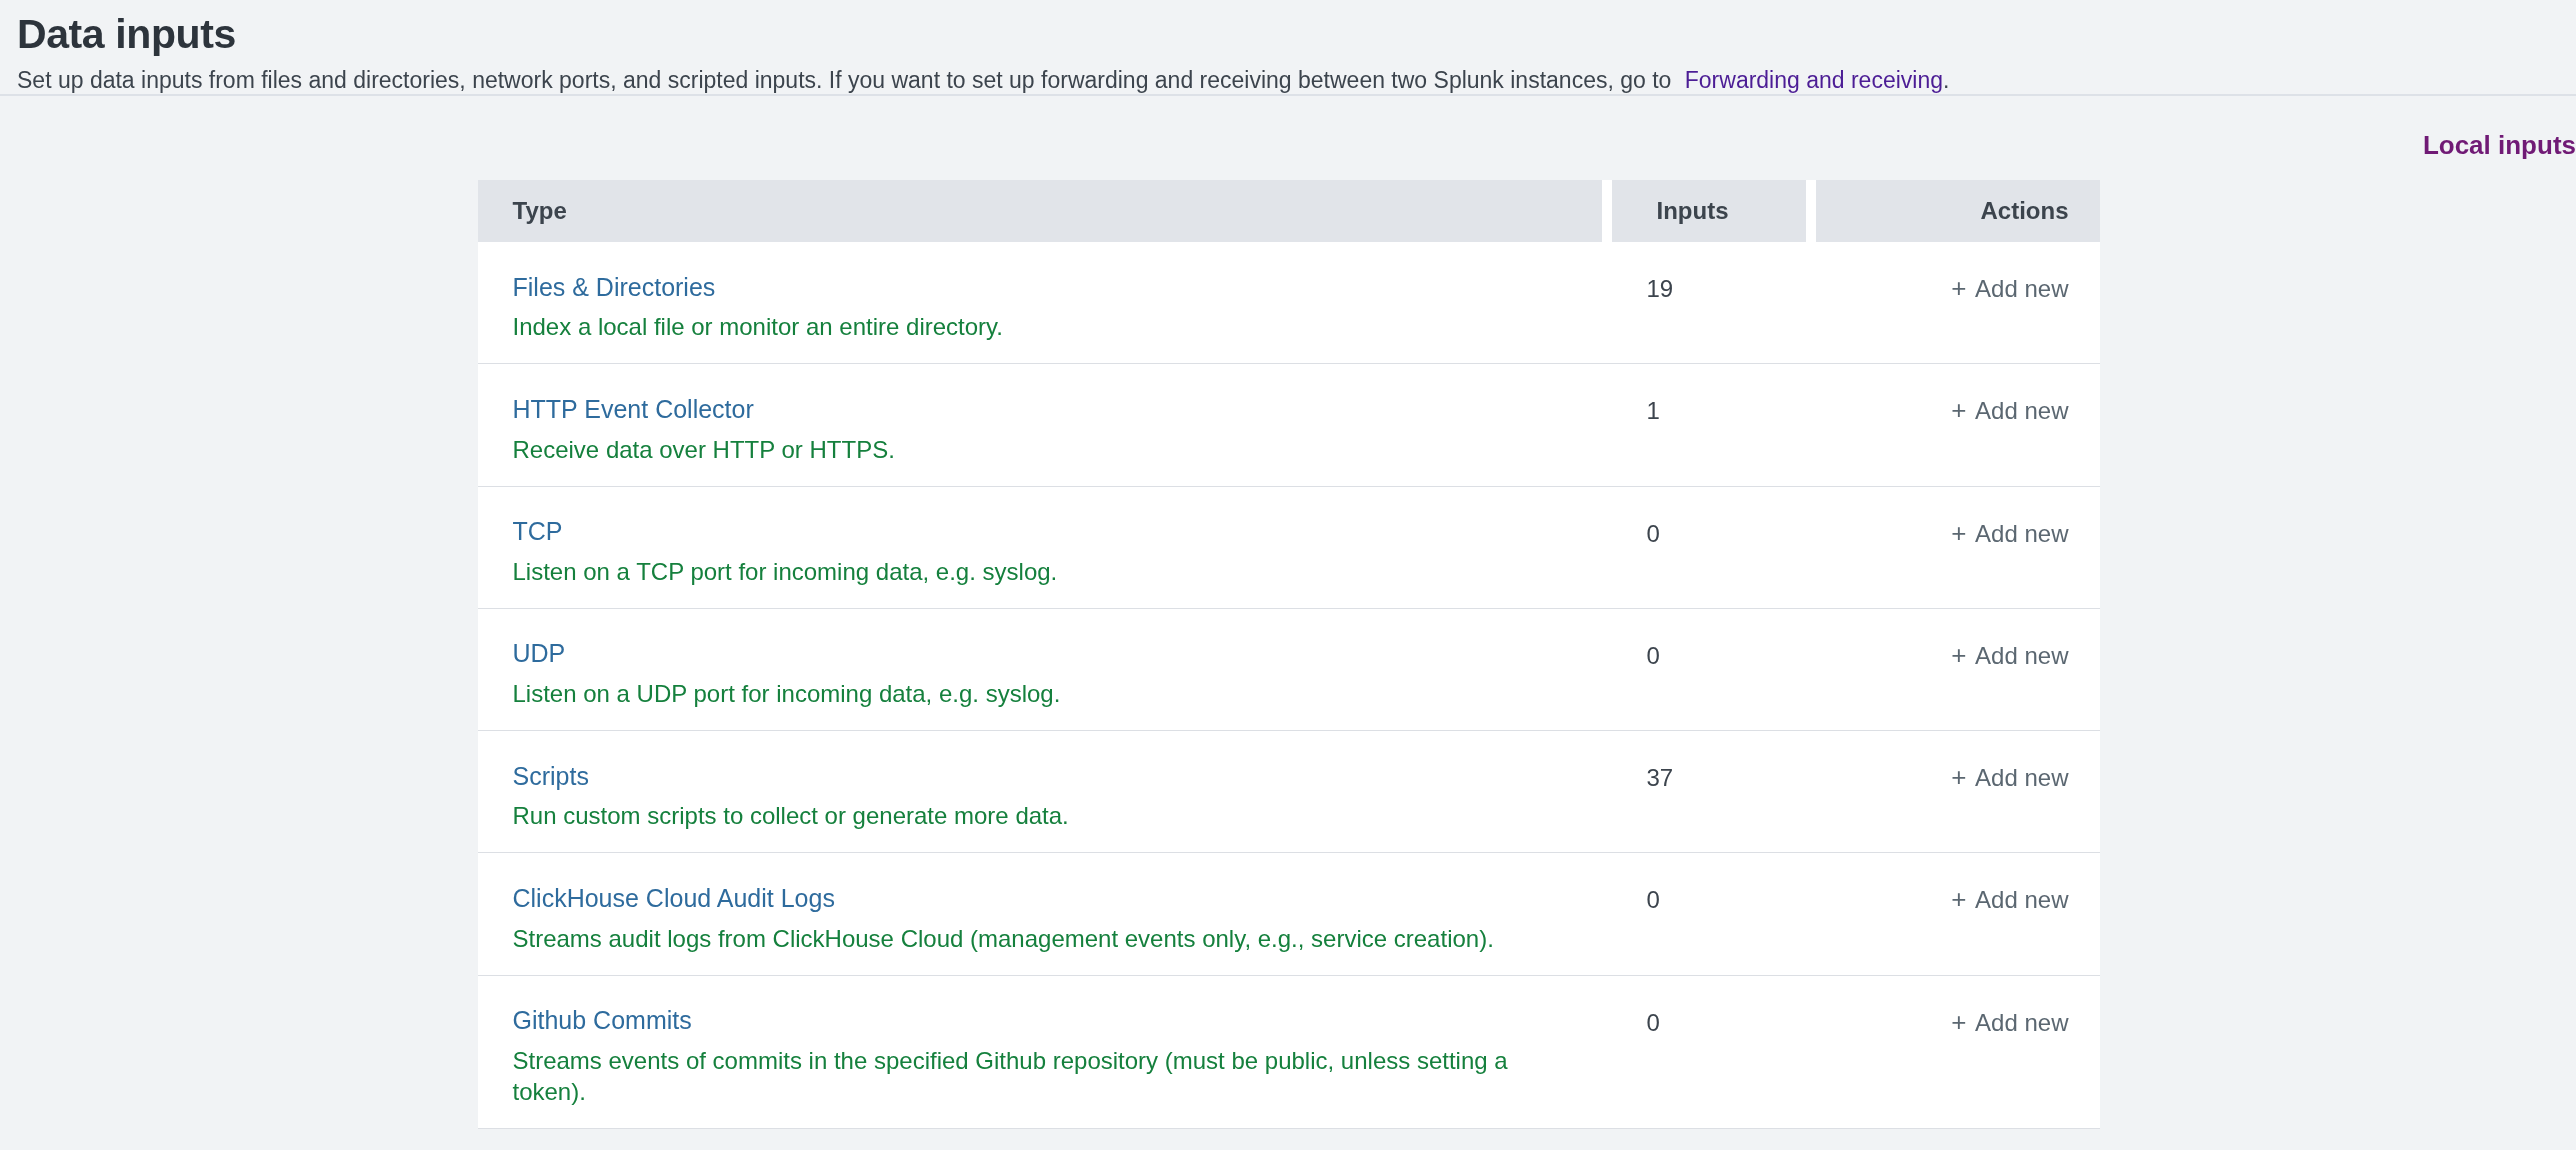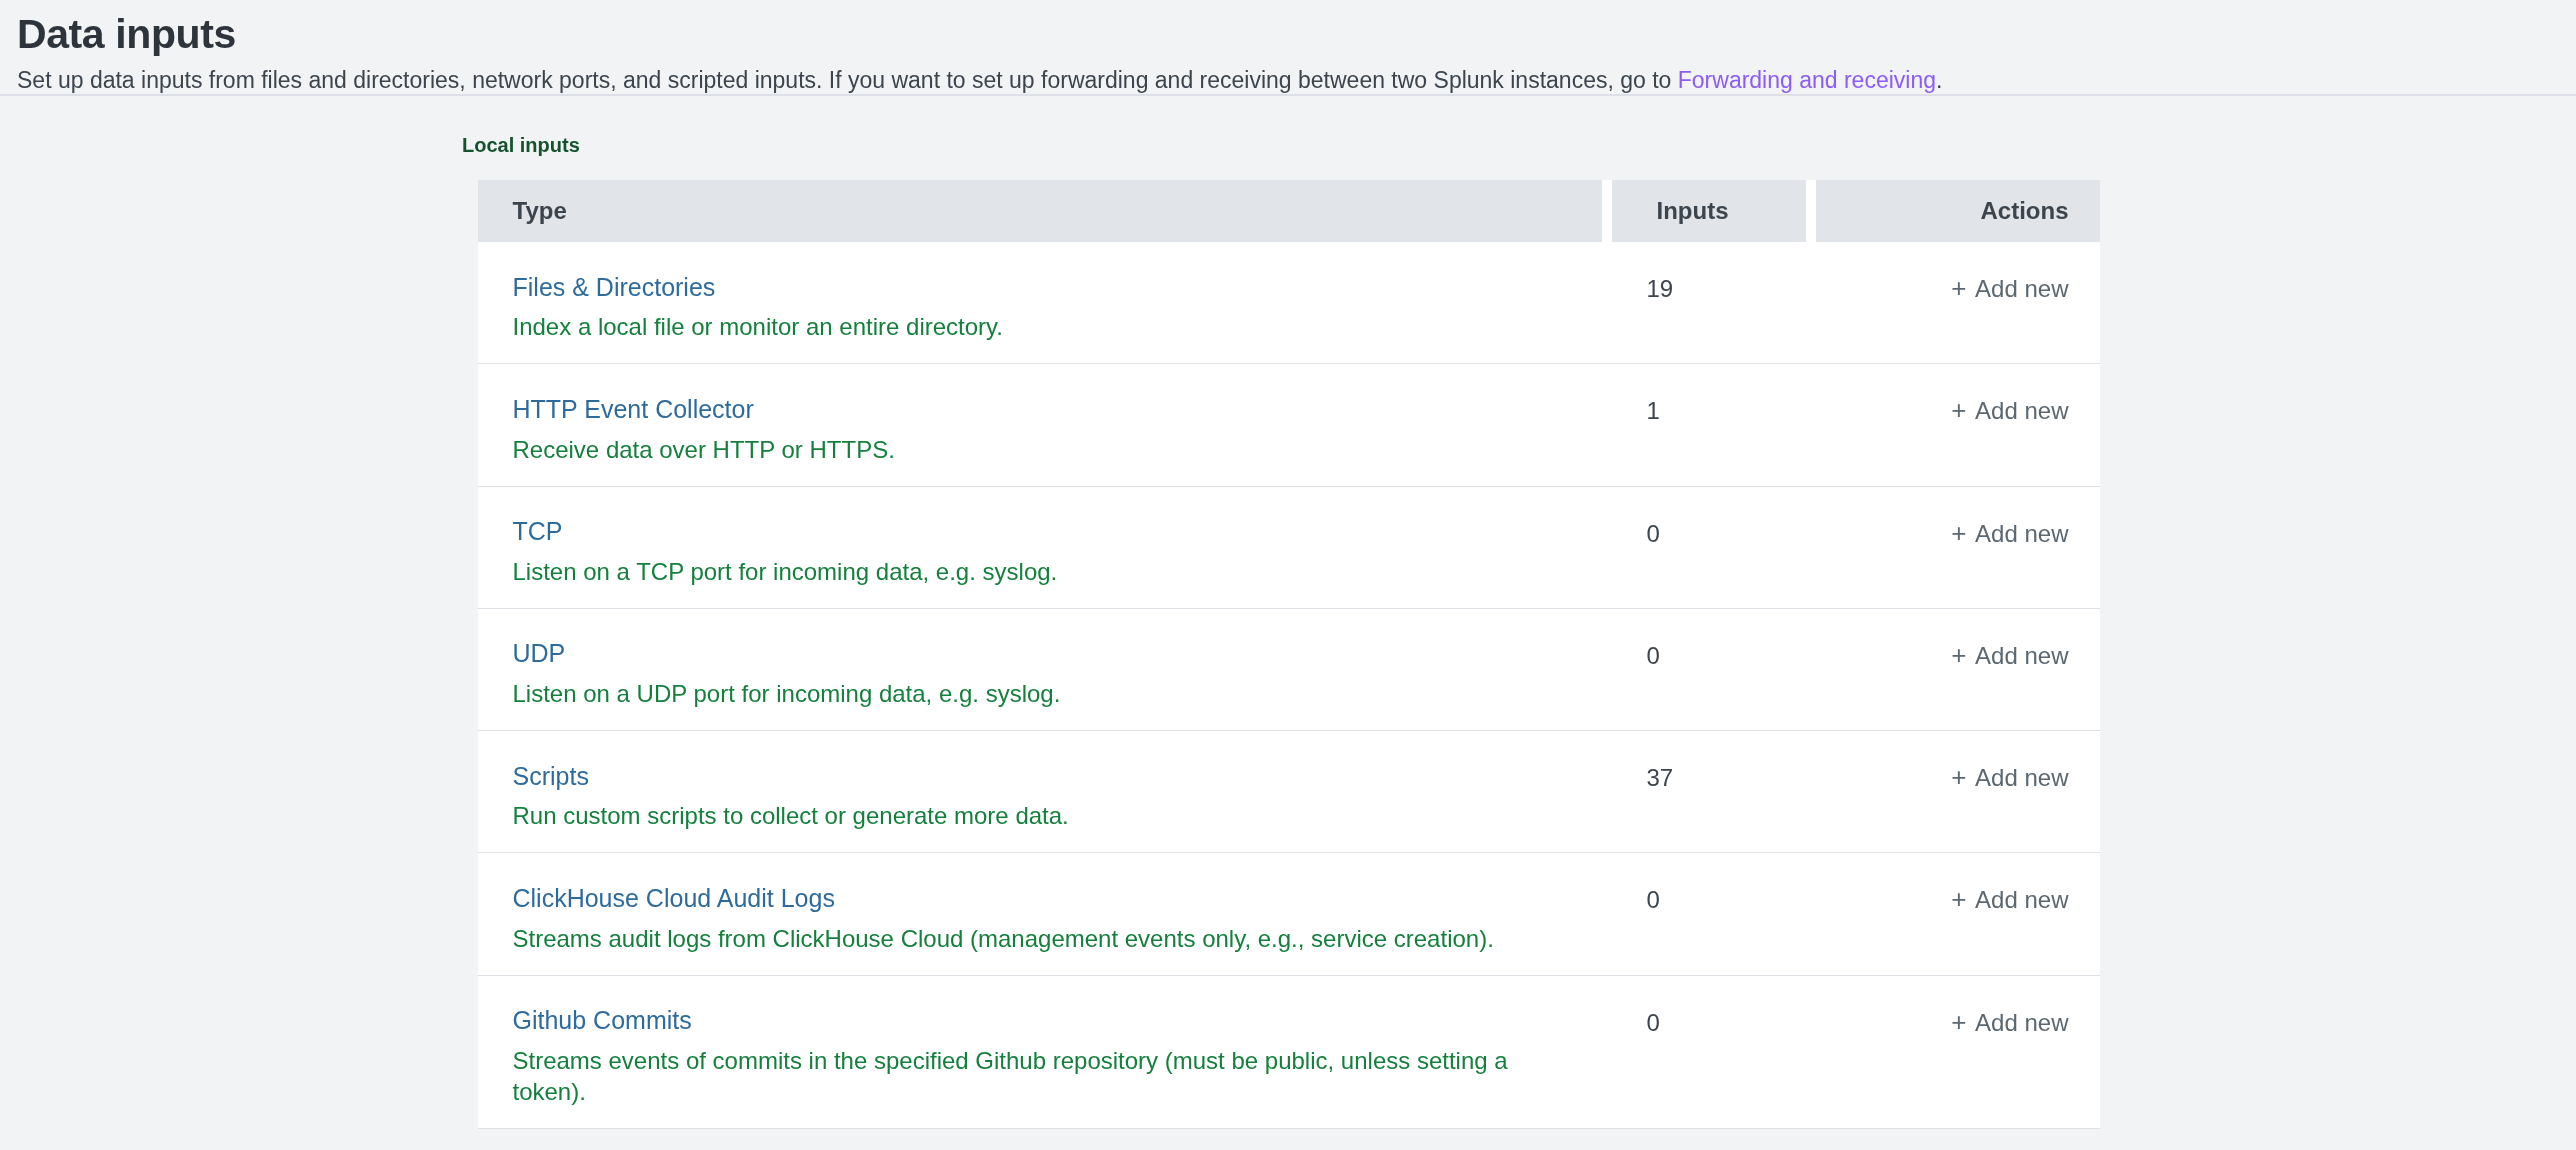--- a/index.html
+++ b/index.html
@@ -24,32 +24,34 @@
     color: #2d343c;
     letter-spacing: -0.4px;
   }
   .page-desc {
     margin-top: 7px;
     font-size: 23px;
     line-height: 29px;
     color: #3c444d;
   }
   a.inline-link {
-    color: #8b5cf6;
+    color: #4c1d95;
     text-decoration: none;
     cursor: pointer;
+    margin-left: 7px;
   }
 
   
   .content { padding: 31px 0 0 462px; }
   .section-title {
-    font-size: 20px;
+    font-size: 26px;
     line-height: 36px;
     font-weight: 700;
-    color: #14532d;
+    color: #701a75;
+    text-align: right;
   }
 
   .inputs-table {
     margin: 17px 0 0 15.5px;
     width: 1622px;
   }
   .thead, .trow {
     display: grid;
     grid-template-columns: 1124px 204px 294px;
   }

